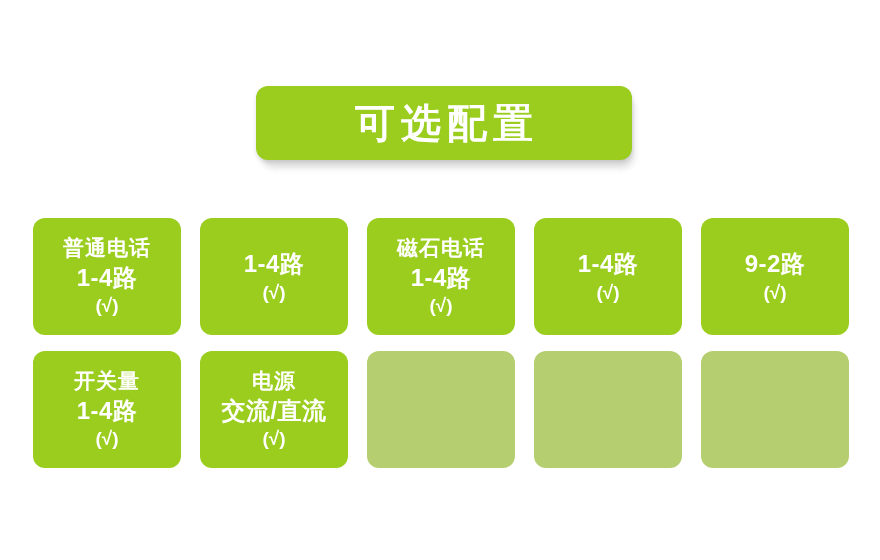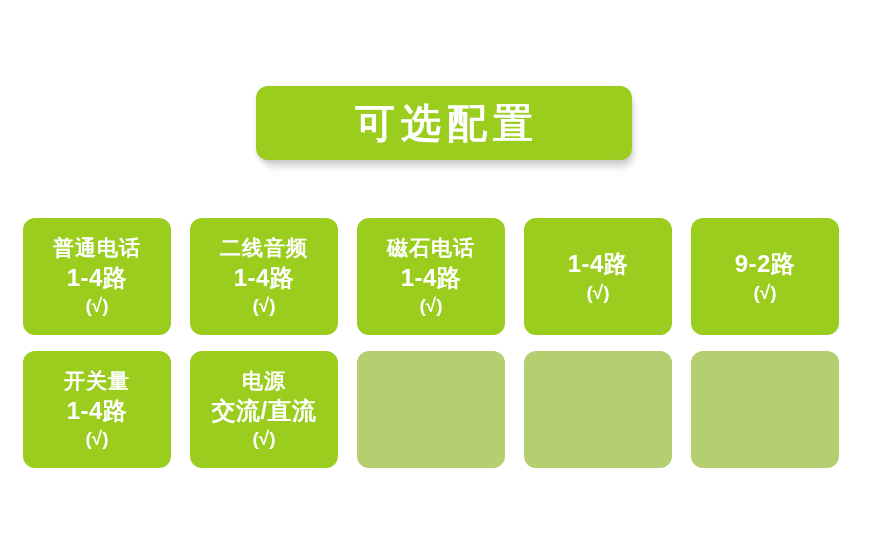--- a/index.html
+++ b/index.html
@@ -56,21 +56,21 @@
     font-size: 40px;
     font-weight: bold;
     letter-spacing: 6px;
     line-height: 1;
     text-indent: 6px;
   }
 
   
   .grid {
     position: absolute;
-    left: 23px;
+    left: 33px;
     top: 218px;
     width: 818px;
   }
   .row {
     display: flex;
     gap: 19px;
     margin-bottom: 16px;
   }
   .card {
     width: 148px;
@@ -123,21 +123,20 @@
 
     <div class="row">
 
       <div class="card">
         <div class="l1">普通电话</div>
         <div class="l2">1-4路</div>
         <div class="l3">(√)</div>
       </div>
 
       <div class="card">
-        <div class="l1">二线音频</div>
         <div class="l2">1-4路</div>
         <div class="l3">(√)</div>
       </div>
 
       <div class="card">
         <div class="l1">磁石电话</div>
         <div class="l2">1-4路</div>
         <div class="l3">(√)</div>
       </div>
 

